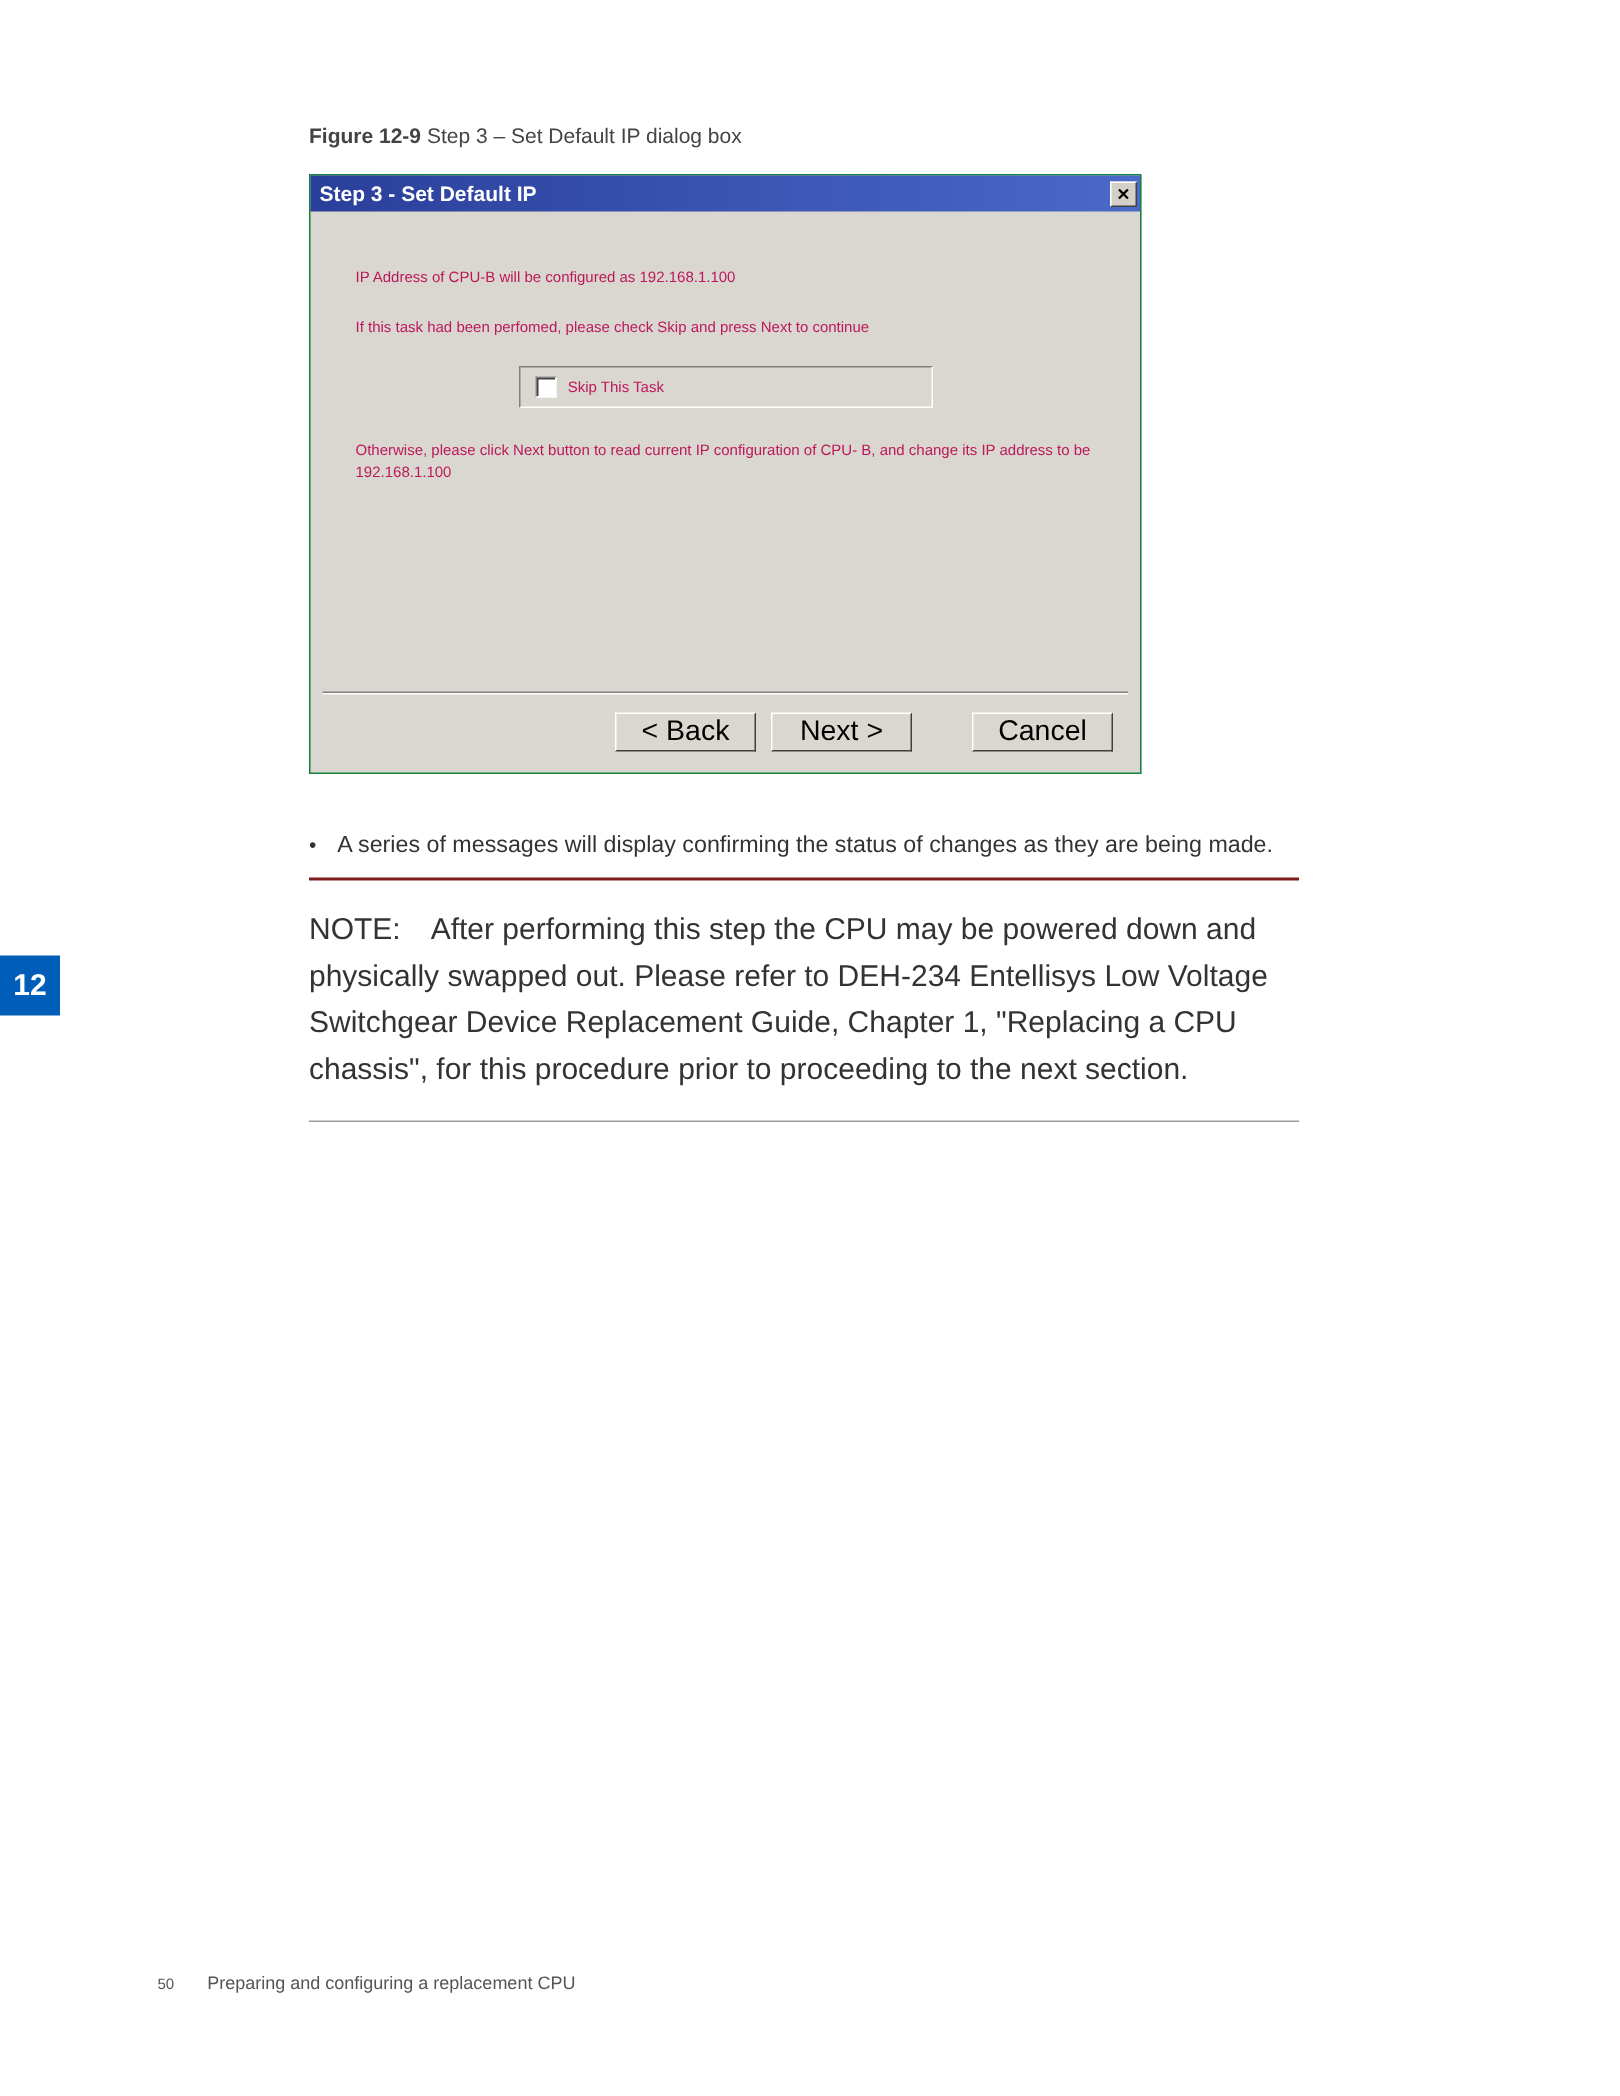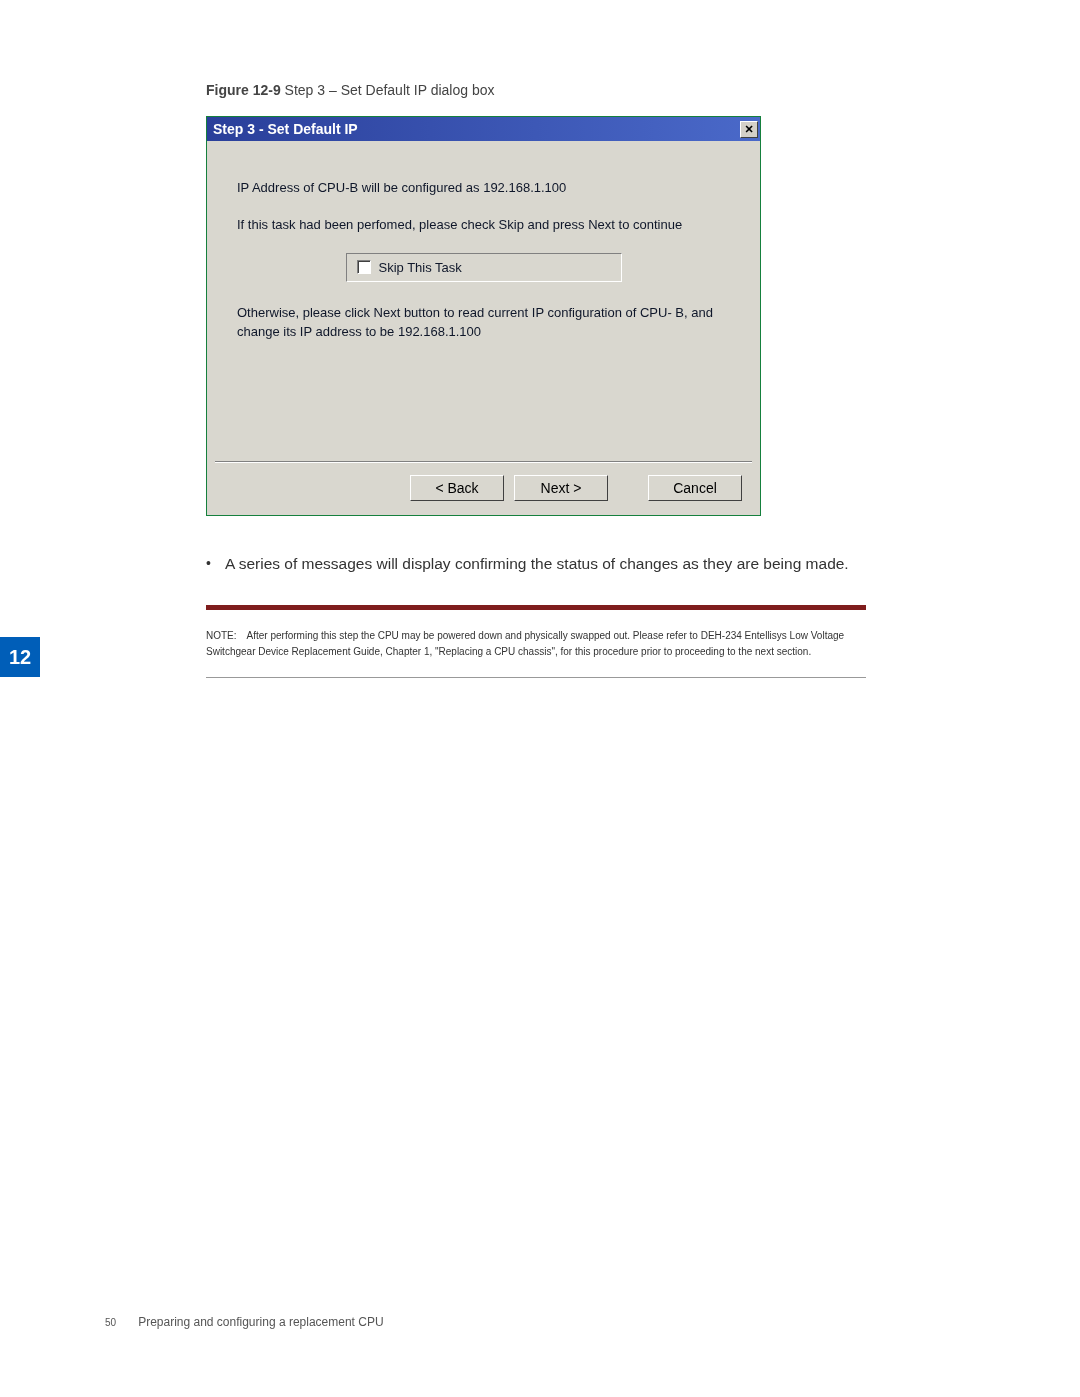--- a/index.html
+++ b/index.html
@@ -74,22 +74,22 @@
     font-size: 11px;
     font-weight: bold;
     display: flex;
     align-items: center;
     justify-content: center;
     font-family: Arial, sans-serif;
   }
   .dialog-body {
     padding: 38px 30px 10px 30px;
     font-family: "MS Sans Serif", Tahoma, Arial, sans-serif;
-    font-size: 13px;
-    color: #0f172a;
+    font-size: 10px;
+    color: #be185d;
     min-height: 320px;
   }
   .dialog-body p { margin-bottom: 18px; line-height: 1.45; }
   .skip-box {
     width: 276px;
     margin: 10px auto 22px;
     border: 1px solid #fff;
     border-top-color: #808080;
     border-left-color: #808080;
     padding: 6px 10px;
@@ -121,45 +121,45 @@
   }
   .win-btn {
     width: 94px;
     height: 26px;
     background: #d9d7cf;
     border-top: 1px solid #fff;
     border-left: 1px solid #fff;
     border-right: 1px solid #404040;
     border-bottom: 1px solid #404040;
     font-family: "MS Sans Serif", Tahoma, Arial, sans-serif;
-    font-size: 14px;
+    font-size: 19px;
     color: #000;
     display: flex;
     align-items: center;
     justify-content: center;
     cursor: pointer;
   }
   .win-btn.cancel { margin-left: 30px; }
 
   .bullet-line {
     margin-top: 36px;
     font-size: 15.5px;
     color: #333;
     display: flex;
     gap: 14px;
     line-height: 1.5;
   }
   .bullet-dot { font-size: 14px; line-height: 1.6; }
 
   .note-block {
-    margin-top: 30px;
-    border-top: 5px solid #7f1d1d;
+    margin-top: 10px;
+    border-top: 2px solid #7f1d1d;
     border-bottom: 1px solid #999;
     padding: 18px 0;
-    font-size: 10px;
+    font-size: 20px;
     color: #333;
     line-height: 1.55;
   }
 
   .footer {
     position: absolute;
     left: 105px;
     bottom: 68px;
     font-size: 12px;
     color: #555;

